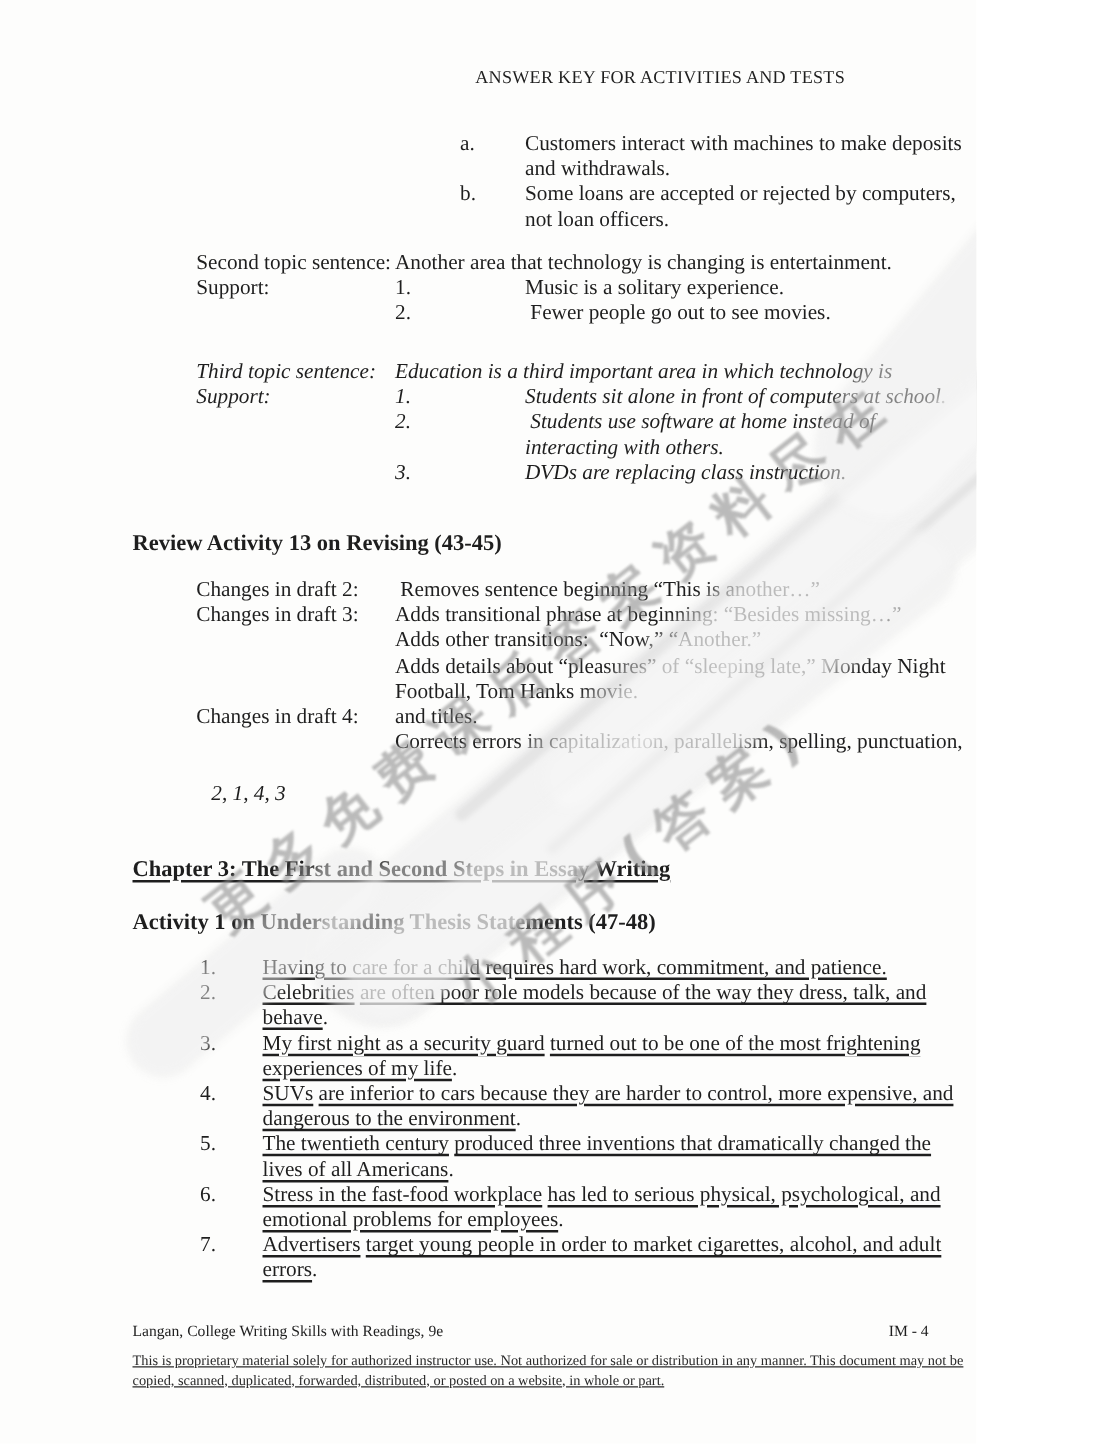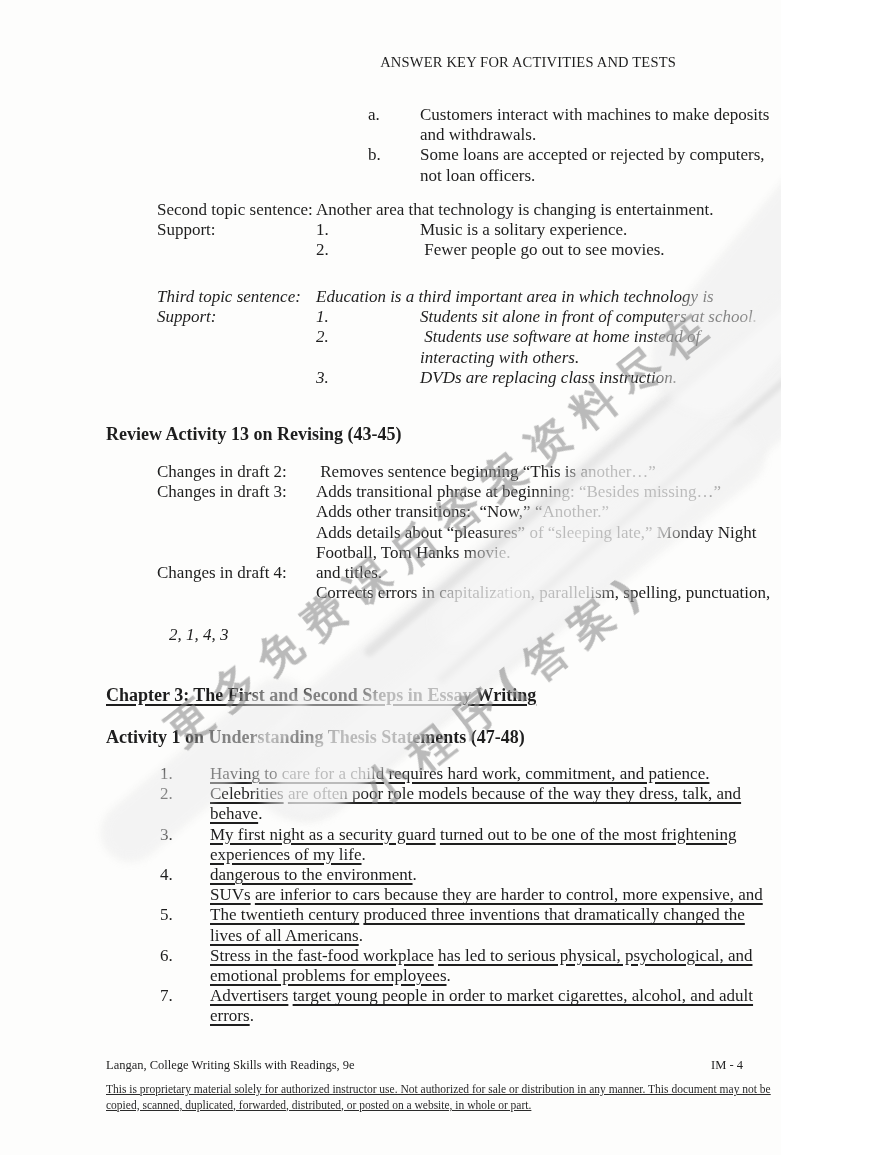--- a/index.html
+++ b/index.html
@@ -185,22 +185,22 @@
     <div class="row">
       <span class="lnum">3.</span>
       <div>
         <div class="sline"><span class="u">My first night as a security guard</span> <span class="u">turned out to be one of the most frightening</span></div>
         <div class="sline"><span class="u">experiences of my life</span><span>.</span></div>
       </div>
     </div>
     <div class="row">
       <span class="lnum">4.</span>
       <div>
+        <div class="sline"><span class="u">SUVs</span> <span class="u">are inferior to cars because they are harder to control, more expensive, and</span></div>
         <div class="sline"><span class="u">dangerous to the environment</span><span>.</span></div>
-        <div class="sline"><span class="u">SUVs</span> <span class="u">are inferior to cars because they are harder to control, more expensive, and</span></div>
       </div>
     </div>
     <div class="row">
       <span class="lnum">5.</span>
       <div>
         <div class="sline"><span class="u">The twentieth century</span> <span class="u">produced three inventions that dramatically changed the</span></div>
         <div class="sline"><span class="u">lives of all Americans</span><span>.</span></div>
       </div>
     </div>
     <div class="row">

